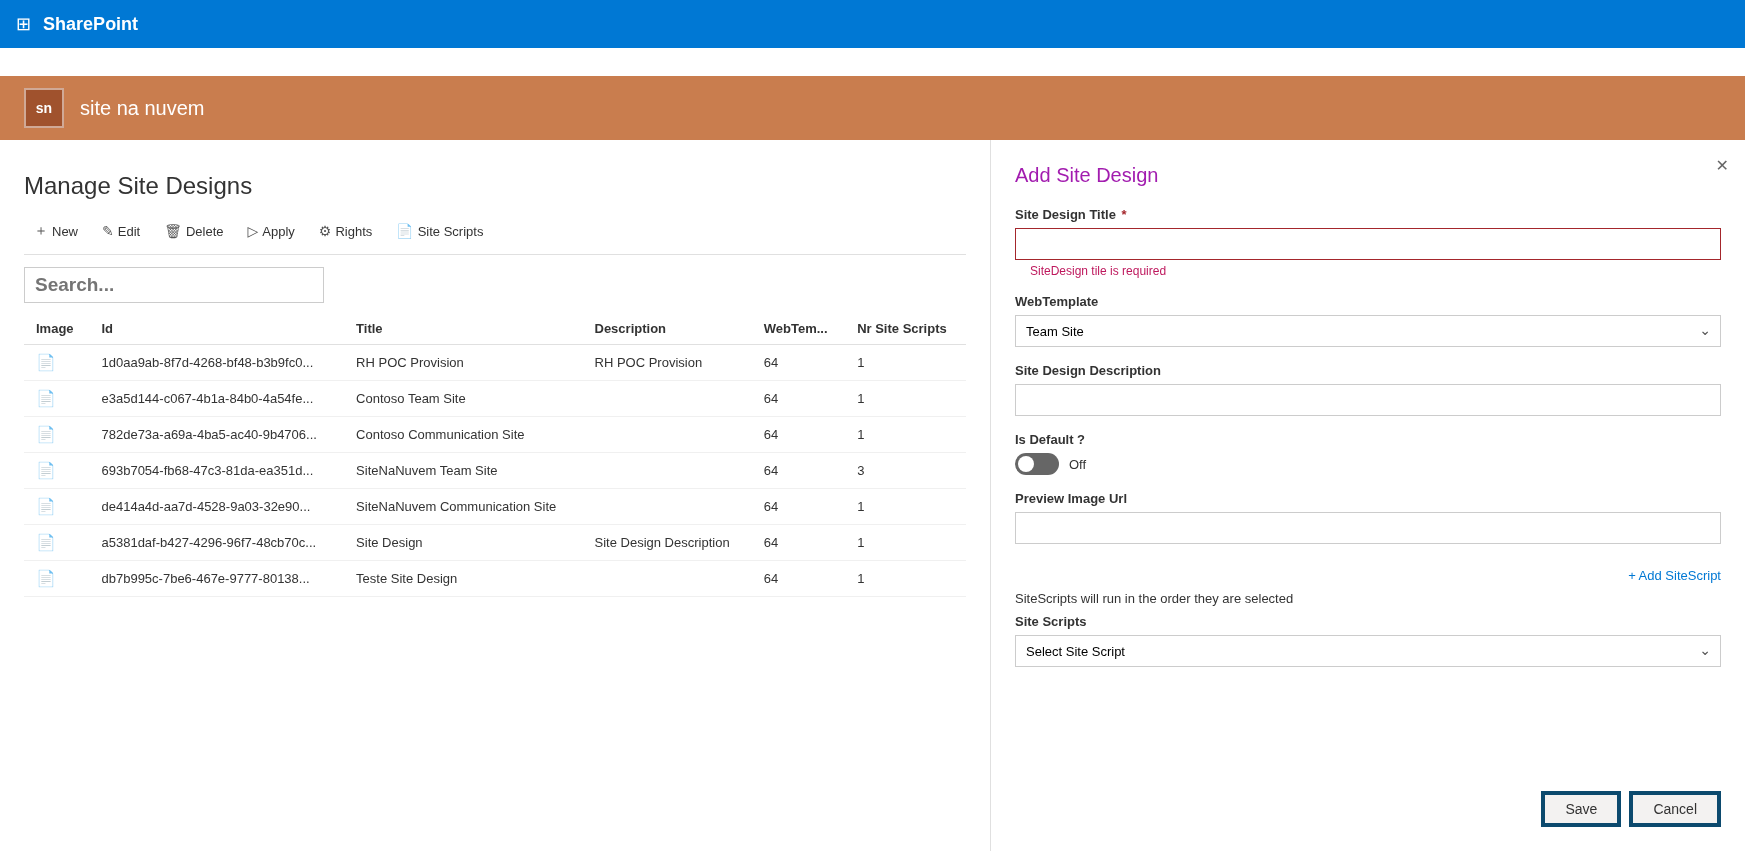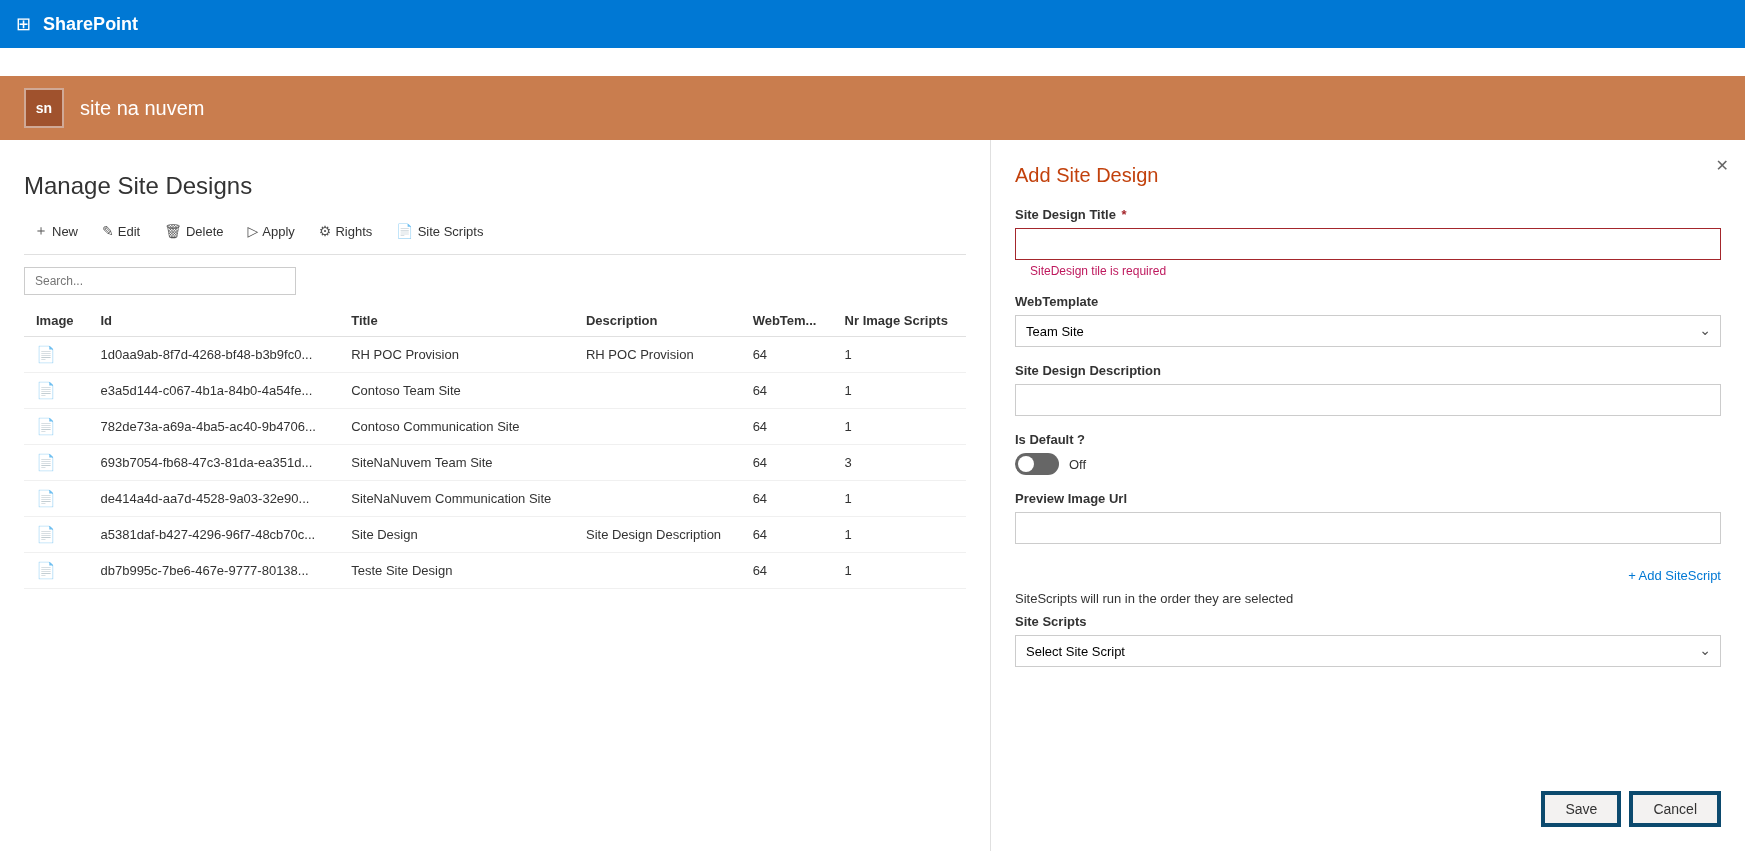--- a/index.html
+++ b/index.html
@@ -72,25 +72,26 @@
       color: #333; font-size: 13px;
       white-space: nowrap;
     }
     .toolbar-btn .btn-icon { font-size: 14px; color: #555; }
 
     
     .search-bar {
       margin-bottom: 10px;
     }
     .search-input {
-      width: 272px;
+      width: 300px;
       padding: 6px 10px;
       border: 1px solid #ccc;
-      font-size: 12px;
+      font-size: 19px;
       outline: none;
+      font-weight: bold;
     }
 
     
     .data-table { width: 100%; border-collapse: collapse; }
     .data-table th {
       text-align: left;
       padding: 8px 12px;
       font-weight: 600;
       font-size: 13px;
       color: #333;
@@ -116,21 +117,21 @@
       position: relative;
       background: #fff;
     }
 
     .close-btn {
       position: absolute; top: 16px; right: 16px;
       background: none; border: none; cursor: pointer;
       font-size: 16px; color: #666;
     }
 
-    .panel-title { font-size: 20px; font-weight: 300; color: #c2410c; margin-bottom: 20px; }
+    .panel-title { font-size: 20px; font-weight: 300; color: #a21caf; margin-bottom: 20px; }
 
     .form-group { margin-bottom: 16px; }
     .form-label {
       font-size: 13px; font-weight: 600; color: #333;
       display: block; margin-bottom: 6px;
     }
     .form-label .required { color: #a4262c; margin-left: 2px; }
     .form-input {
       width: 100%;
       padding: 6px 10px;
@@ -254,21 +255,21 @@
     </div>
 
     <table class="data-table">
       <thead>
         <tr>
           <th>Image</th>
           <th>Id</th>
           <th>Title</th>
           <th>Description</th>
           <th>WebTem...</th>
-          <th>Nr Image Scripts</th>
+          <th>Nr Site Scripts</th>
         </tr>
       </thead>
       <tbody id="table-body">
       <tr>
       <td><span class="doc-icon">📄</span></td>
       <td>1d0aa9ab-8f7d-4268-bf48-b3b9fc0...</td>
       <td>RH POC Provision</td>
       <td>RH POC Provision</td>
       <td>64</td>
       <td>1</td>

